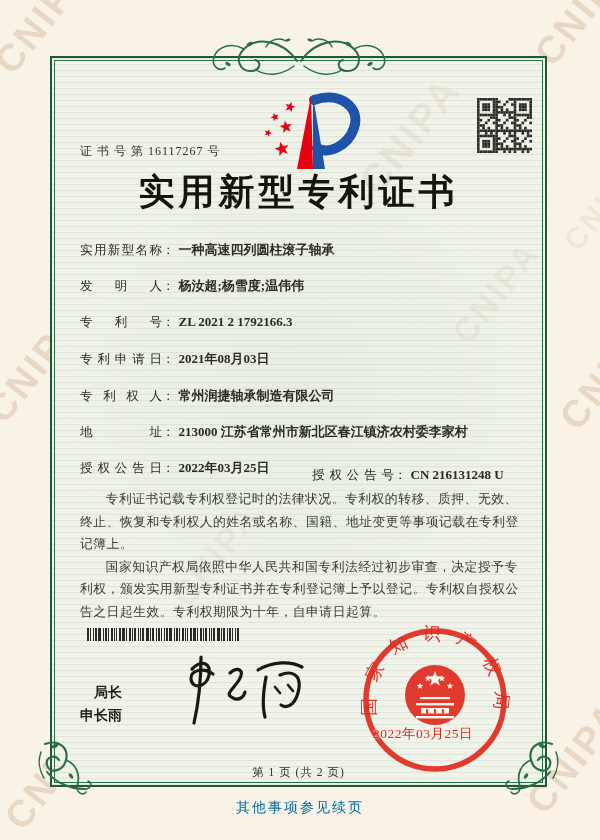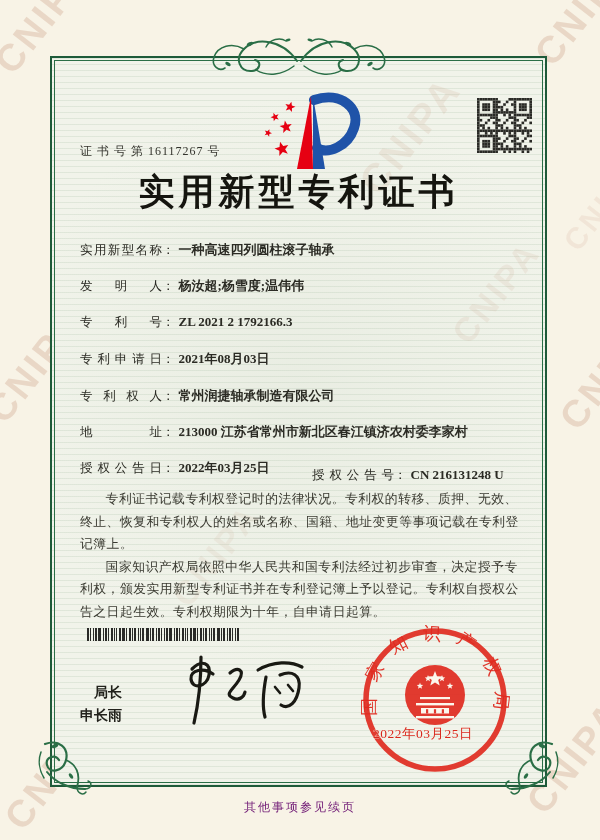--- a/index.html
+++ b/index.html
@@ -45,21 +45,21 @@
               letter-spacing:0.5px; color:#3a3a31; }
   .body-text p{ margin:0; text-indent:2em; }
   .barcode{ left:35px; top:570px; }
   .officer{ left:28px; top:623px; font-family:"Liberation Sans","DejaVu Sans",sans-serif;
             font-weight:bold; font-size:14px; color:#22221c; line-height:1.62;text-align:right; }
   .sig{ left:126px; top:595px; }
   .seal{ left:308px; top:567px; z-index:2; }
   .pageno{ left:0; top:707px; width:100%; text-align:center; font-size:11.5px;
            letter-spacing:1px; color:#33332c; }
   .cont-note{ position:absolute; z-index:1; left:0; top:799px; width:100%; text-align:center;
-              font-size:12px; letter-spacing:2px; color:#701a75; }
+              font-size:14px; letter-spacing:2px; color:#0369a1; }
   svg text{ font-family:"Liberation Serif","DejaVu Serif",serif; }
 </style>
 </head>
 <body>
 
 <div class="page">
 
   <div class="frame">
 
     <svg class="orn" style="left:50%;top:-27px;transform:translateX(-50%);" width="190" height="52" viewBox="0 0 190 52">
@@ -495,20 +495,21 @@
         <rect x="56" y="78" width="38" height="2.4" fill="#fdf8ee"></rect>
         <rect x="61" y="83" width="28" height="5.5" fill="#fdf8ee"></rect>
         <rect x="66" y="84.2" width="2.2" height="4.3" fill="#e02b20"></rect>
         <rect x="73.9" y="84.2" width="2.2" height="4.3" fill="#e02b20"></rect>
         <rect x="81.8" y="84.2" width="2.2" height="4.3" fill="#e02b20"></rect>
         <rect x="56" y="91" width="38" height="2.4" fill="#fdf8ee"></rect>
       </g>
       <text x="13" y="113" font-size="13.5" fill="#d8281d" letter-spacing="0.5" stroke="#fdf8ee" stroke-width="0.35" paint-order="stroke">2022年03月25日</text>
     </svg>
 
+    <div class="layer pageno">第 1 页 (共 2 页)</div>
   <span class="wm" style="left: 290px; top: 55px; font-size: 40px; opacity: 0.13;">CNIPA</span>
       <span class="wm" style="left: 385px; top: 215px; font-size: 34px; opacity: 0.11;">CNIPA</span>
       <span class="wm" style="left: 105px; top: 478px; font-size: 34px; opacity: 0.09;">CNIPA</span>
       <span class="wm" style="left: 498px; top: 130px; font-size: 30px; opacity: 0.12;">CNIPA</span>
     </div>
 
   <div class="cont-note">其他事项参见续页</div>
 <span class="wm" style="left: -22px; top: -4px; font-size: 38px; opacity: 0.26;">CNIPA</span>
     <span class="wm" style="left: 518px; top: -12px; font-size: 38px; opacity: 0.26;">CNIPA</span>
     <span class="wm" style="left: -30px; top: 345px; font-size: 38px; opacity: 0.26;">CNIPA</span>

